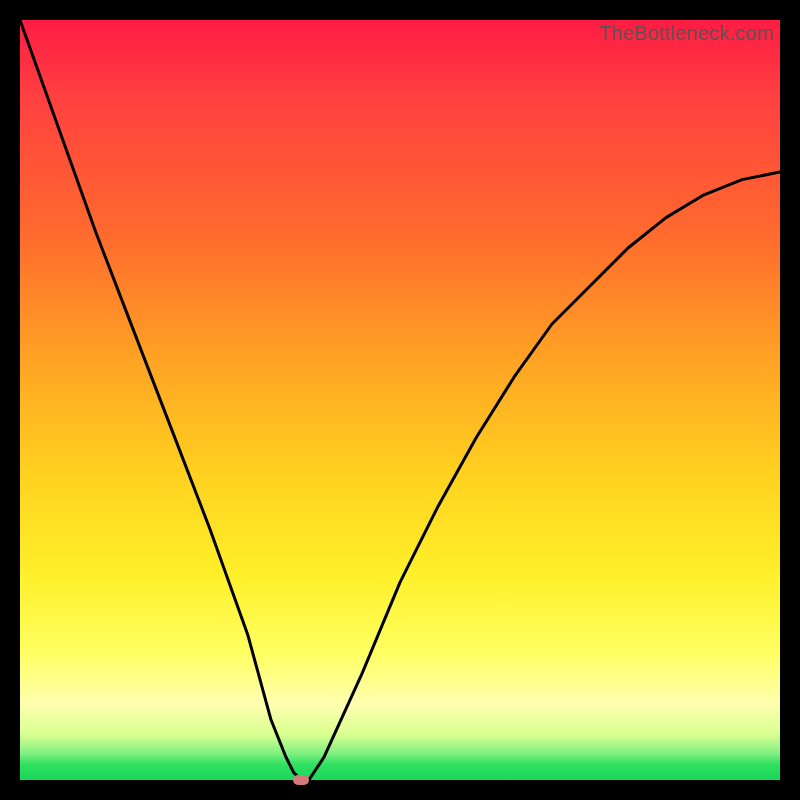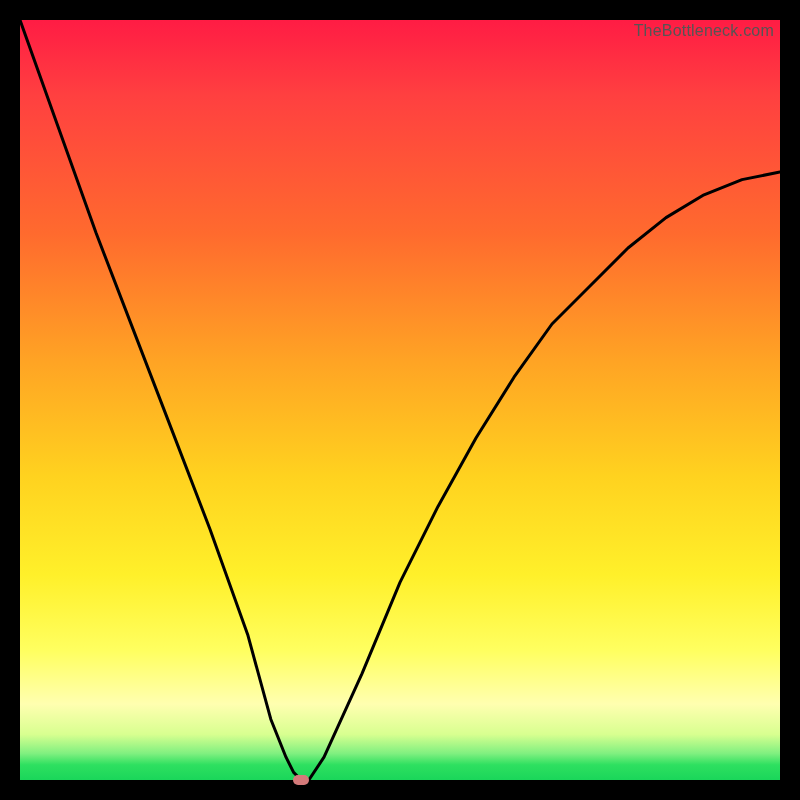--- a/index.html
+++ b/index.html
@@ -42,21 +42,21 @@
       #80f080 96.5%,
       #2ee060 98%,
       #1ad65a 100%
     );
   }
   .watermark {
     position: absolute;
     top: 2px;
     right: 6px;
     color: #555;
-    font-size: 16px;
+    font-size: 20px;
     font-weight: 500;
     letter-spacing: 0.2px;
     user-select: none;
   }
   svg.curve {
     position: absolute;
     top: 0; left: 0;
     width: 760px; height: 760px;
     pointer-events: none;
   }

